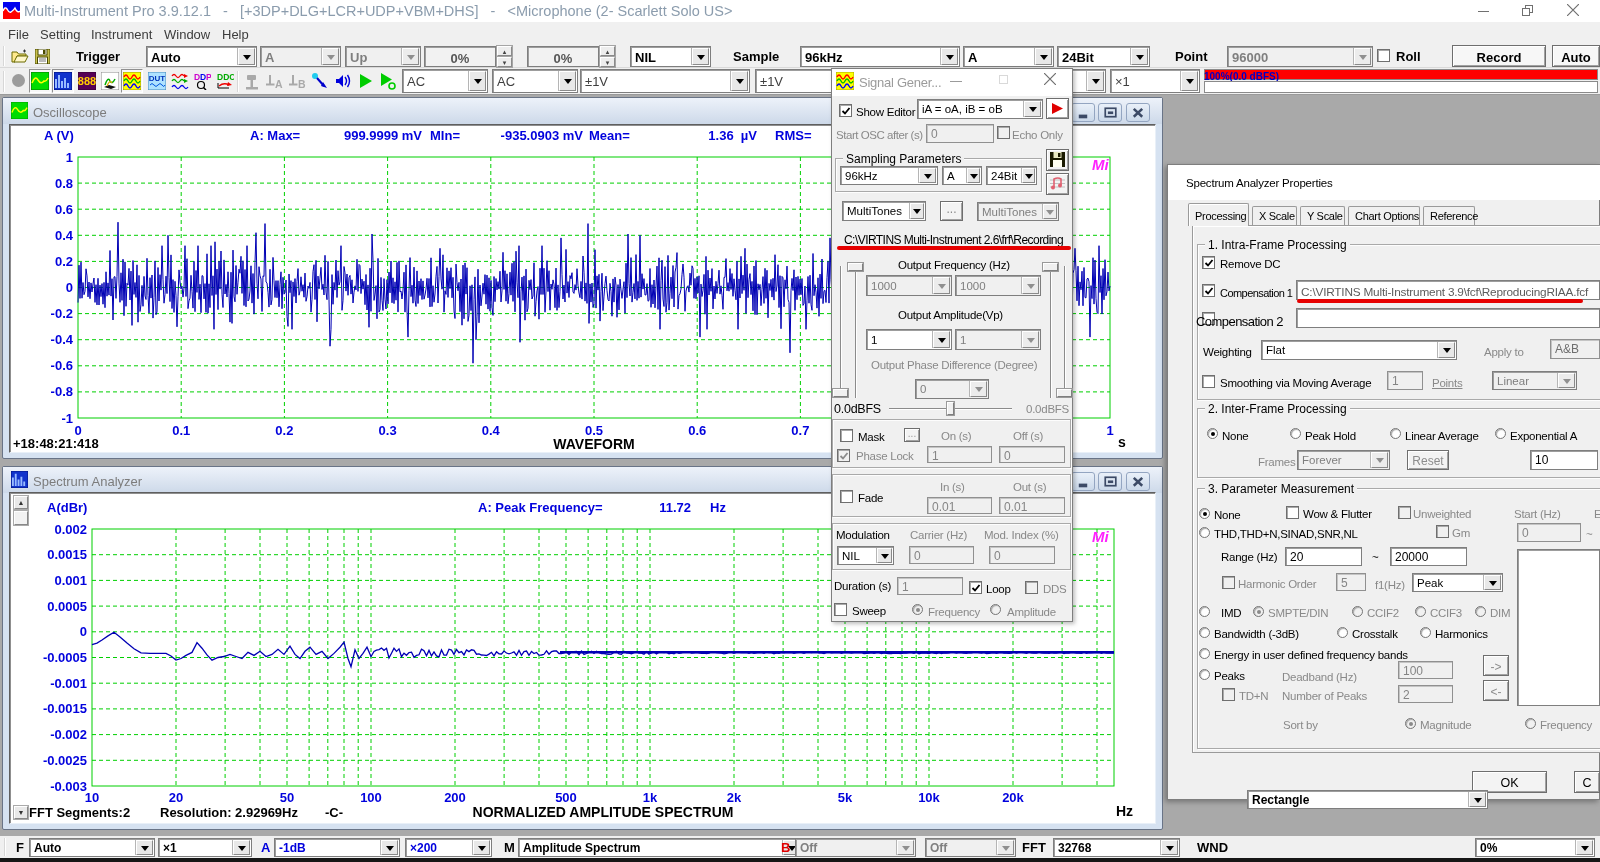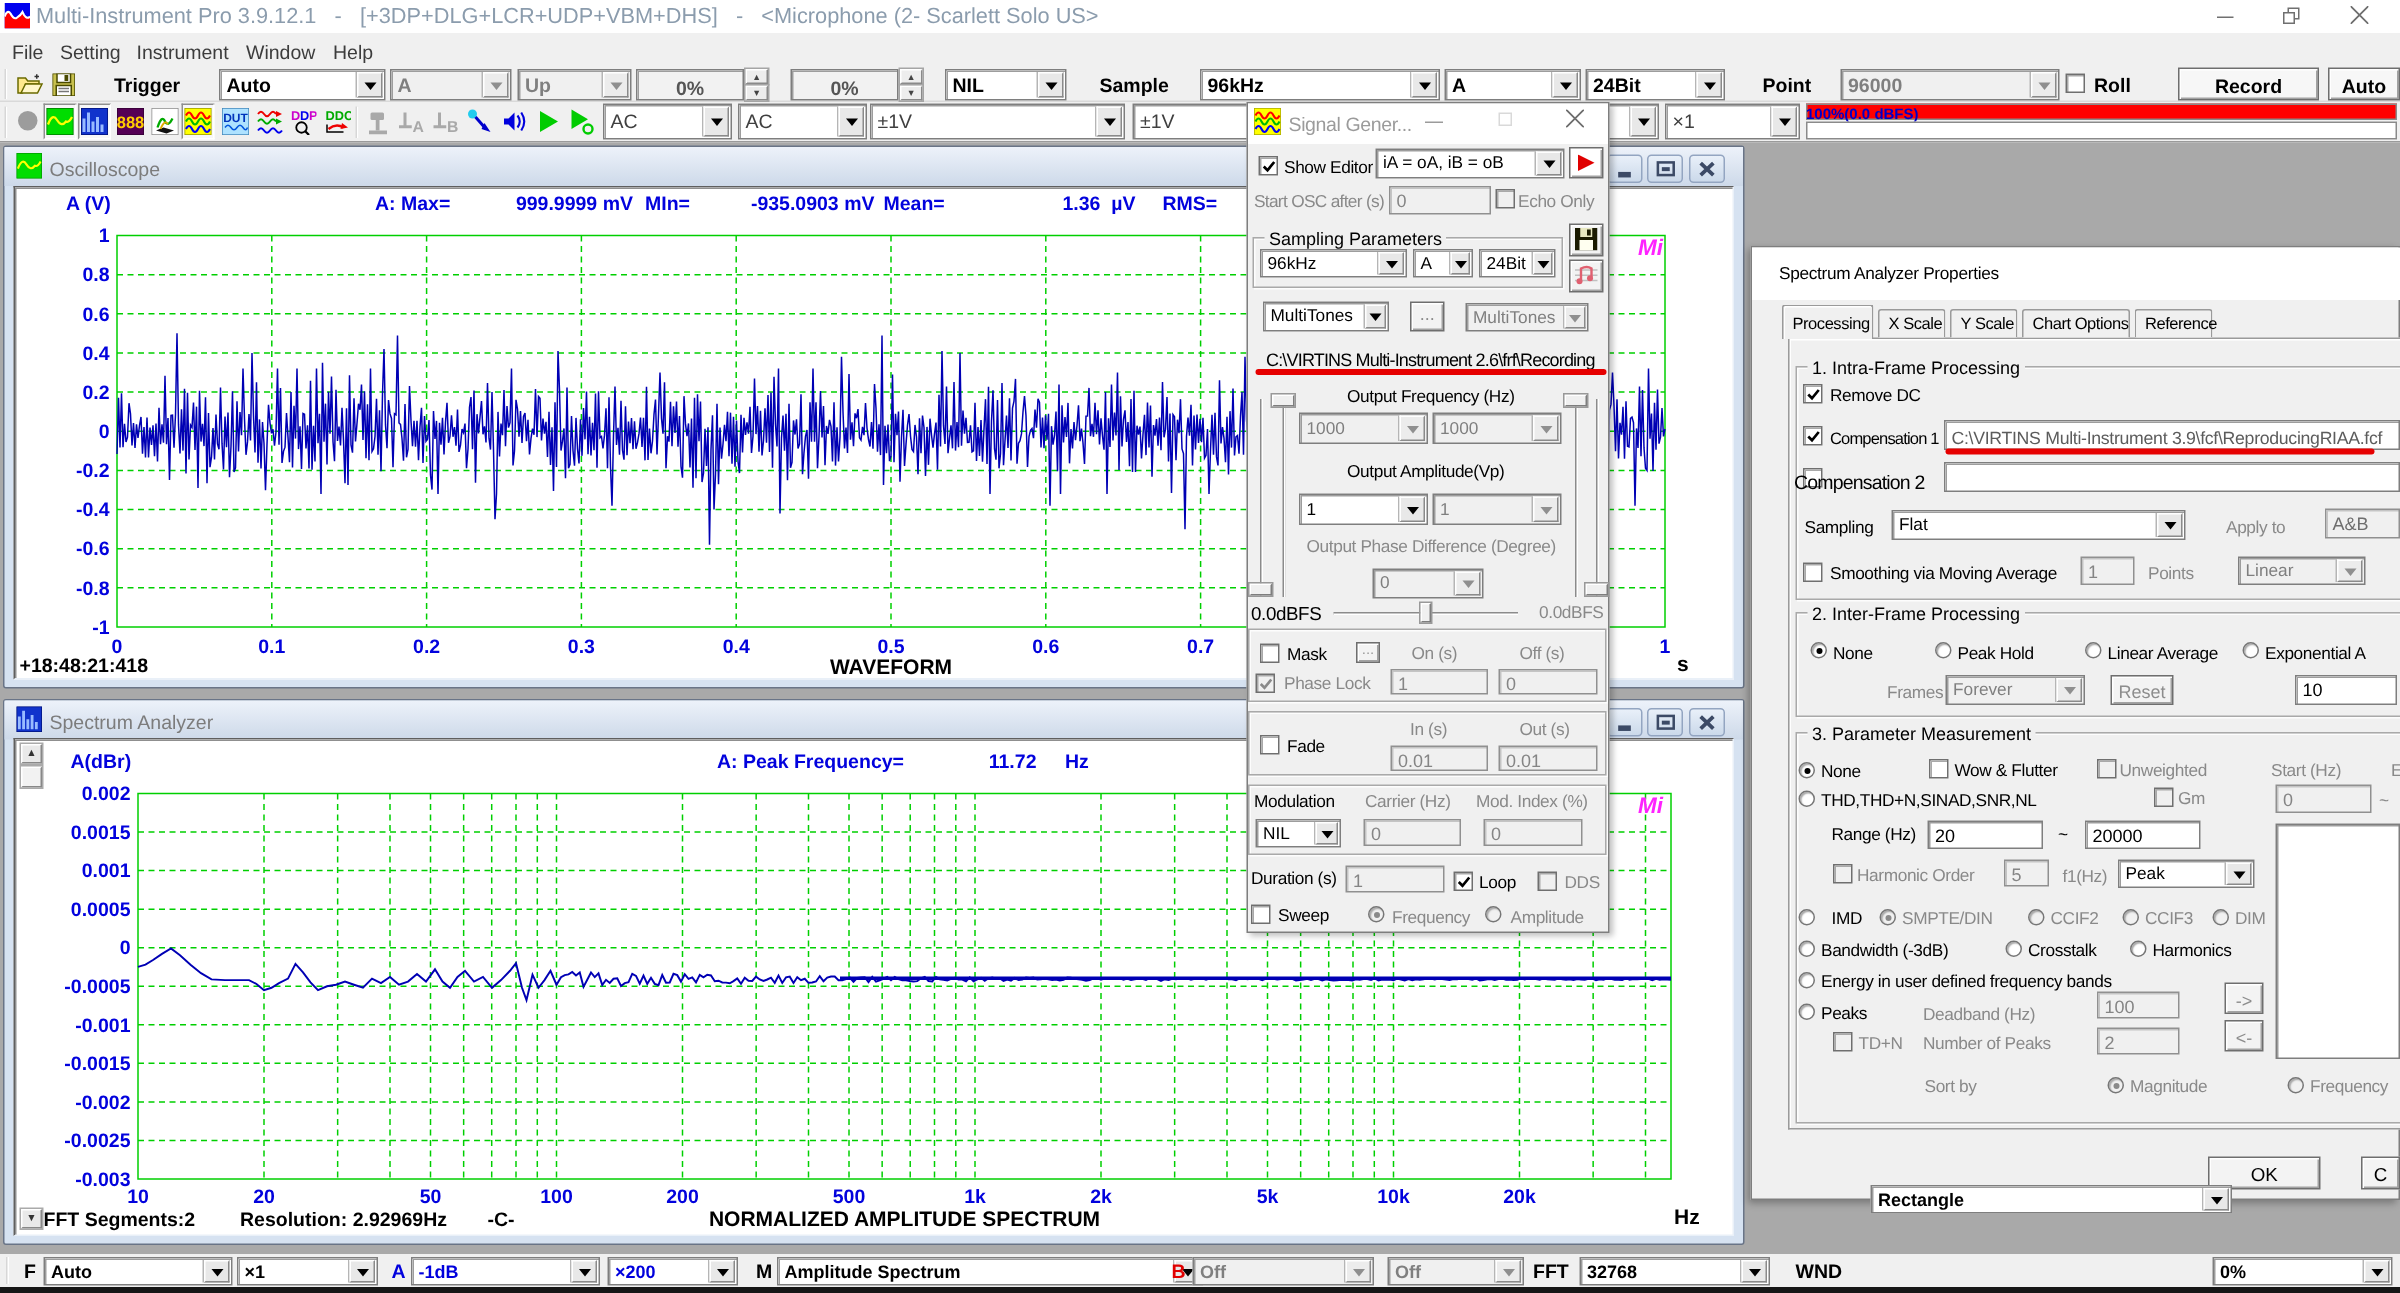--- a/index.html
+++ b/index.html
@@ -575,31 +575,31 @@
     <svg width="10" height="10" viewBox="0 0 10 10">
       <path d="M1.5 5 L4 7.5 L8.5 2" stroke="#000" stroke-width="1.8" fill="none"></path>
     </svg>
   </div>
 <div class="lbl" style="left:1220px;top:287px;font-size:11px;letter-spacing:-0.25px;color:#000;letter-spacing:-0.55px">Compensation 1</div>
 <div class="winp" style="left:1296px;top:280px;width:304px;height:20px;color:#5c5c5c;font-size:11.8px;padding-top:4px;letter-spacing:-0.2px;white-space:nowrap;overflow:hidden">C:\VIRTINS Multi-Instrument 3.9\fcf\ReproducingRIAA.fcf</div>
 <div class="abs" style="left:1297px;top:299px;width:286px;height:4px;background:#e60000;border-radius:2px"></div>
 <div class="cb" style="left:1202px;top:312px"></div>
 <div class="lbl" style="left:1196px;top:315px;font-size:13px;letter-spacing:-0.25px;color:#000;letter-spacing:-0.55px">Compensation 2</div>
 <div class="winp" style="left:1296px;top:308px;width:304px;height:20px"></div>
-<div class="lbl" style="left:1203px;top:346px;font-size:11.5px;letter-spacing:-0.25px;color:#000;">Sampling</div>
+<div class="lbl" style="left:1203px;top:346px;font-size:11.5px;letter-spacing:-0.25px;color:#000;">Weighting</div>
 <div class="combo" style="left:1261px;top:340px;width:196px;height:20px">
     <span class="tx" style="font-size:11.5px;">Flat</span>
     <span class="dbtn" style="width:17px"></span>
   </div>
 <div class="lbl" style="left:1484px;top:346px;font-size:11.5px;letter-spacing:-0.25px;color:#898989;">Apply to</div>
 <div class="inp" style="left:1550px;top:339px;width:50px;height:20px;color:#6e6e6e">A&amp;B</div>
 <div class="cb" style="left:1202px;top:375px"></div>
 <div class="lbl" style="left:1220px;top:377px;font-size:11.5px;letter-spacing:-0.25px;color:#000;">Smoothing via Moving Average</div>
 <div class="inp" style="left:1387px;top:371px;width:36px;height:19px">1</div>
-<div class="lbl" style="left:1432px;top:377px;font-size:11.5px;letter-spacing:-0.25px;color:#898989;">Points</div>
+<div class="lbl" style="left:1432px;top:377px;font-size:11.5px;letter-spacing:-0.25px;color:#898989;text-decoration:underline;">Points</div>
 <div class="combo dis" style="left:1492px;top:371px;width:85px;height:19px">
     <span class="tx" style="font-size:11.5px;">Linear</span>
     <span class="dbtn" style="width:17px"></span>
   </div>
 <div class="grp" style="left:1197px;top:408px;width:410px;height:70px">
     <b>2. Inter-Frame Processing</b>
   </div>
 <div class="rad on" style="left:1207px;top:428px"></div>
 <div class="lbl" style="left:1222px;top:430px;font-size:11.5px;letter-spacing:-0.25px;color:#000;">None</div>
 <div class="rad" style="left:1290px;top:428px"></div>

